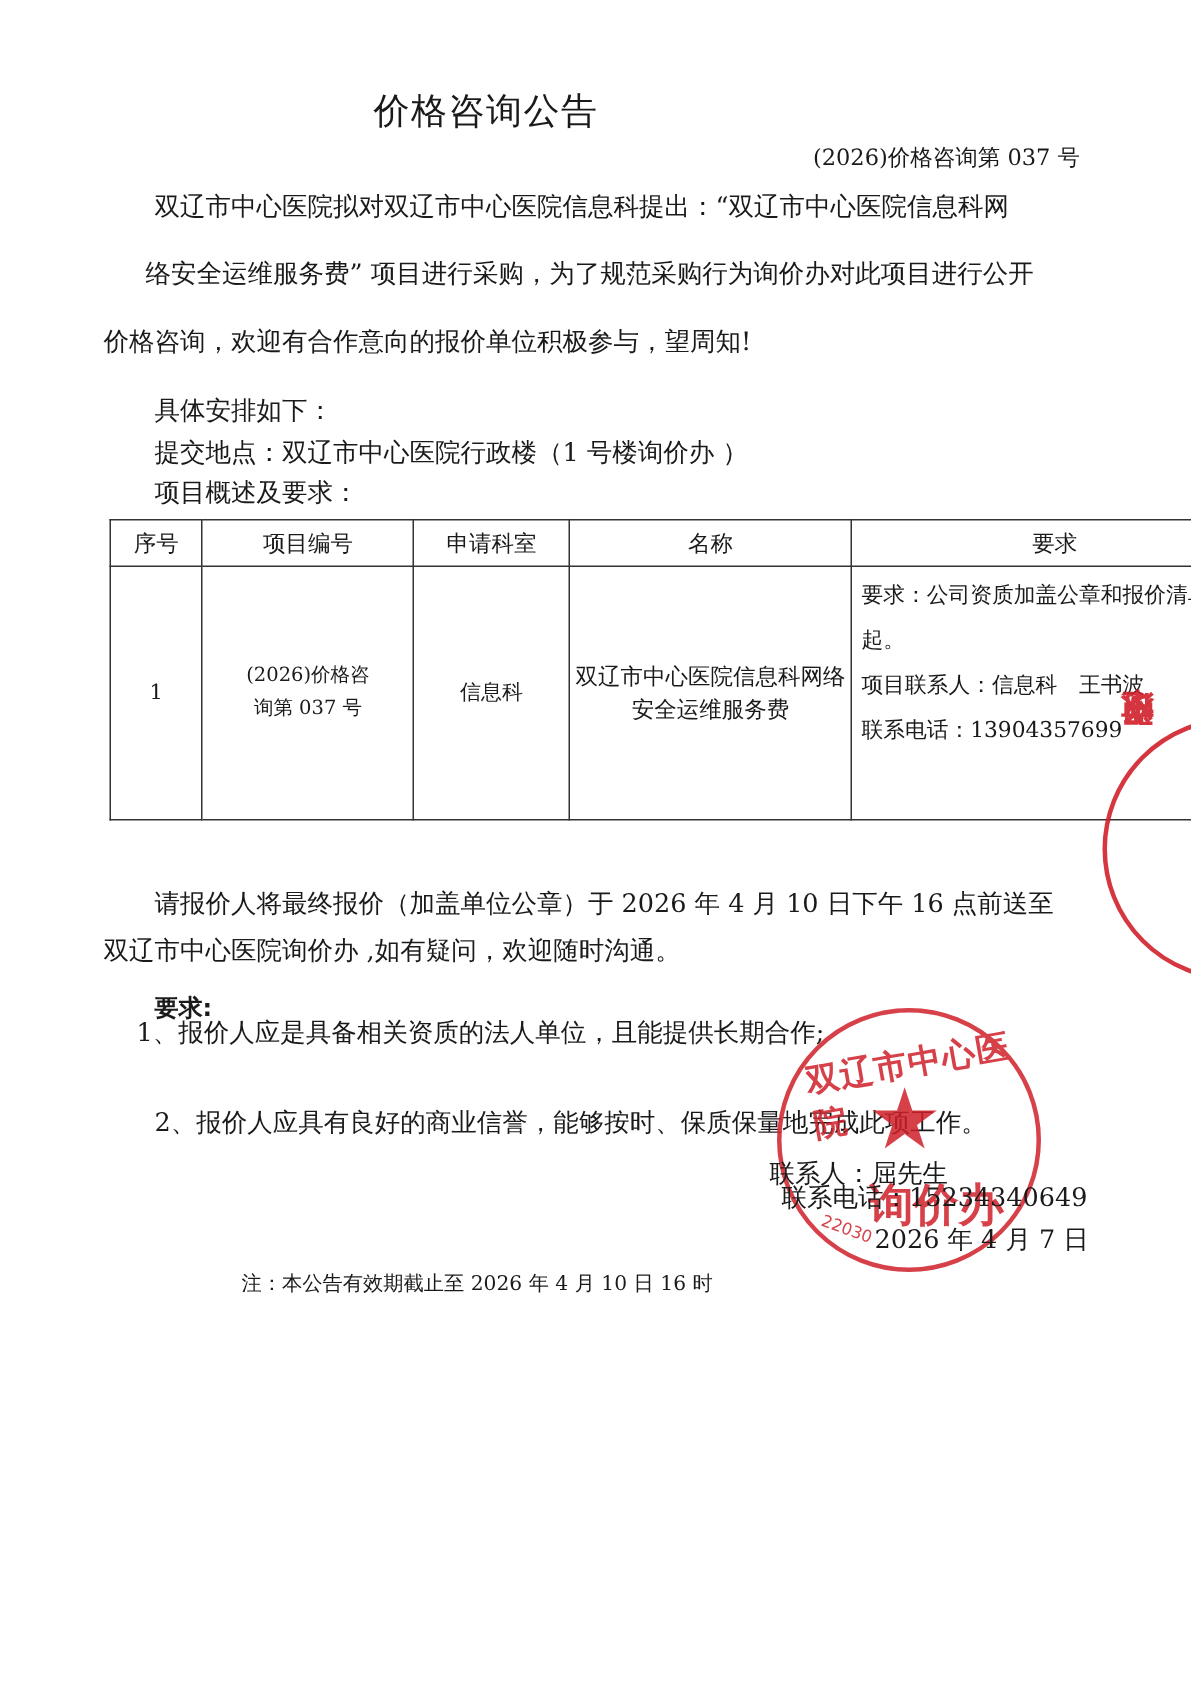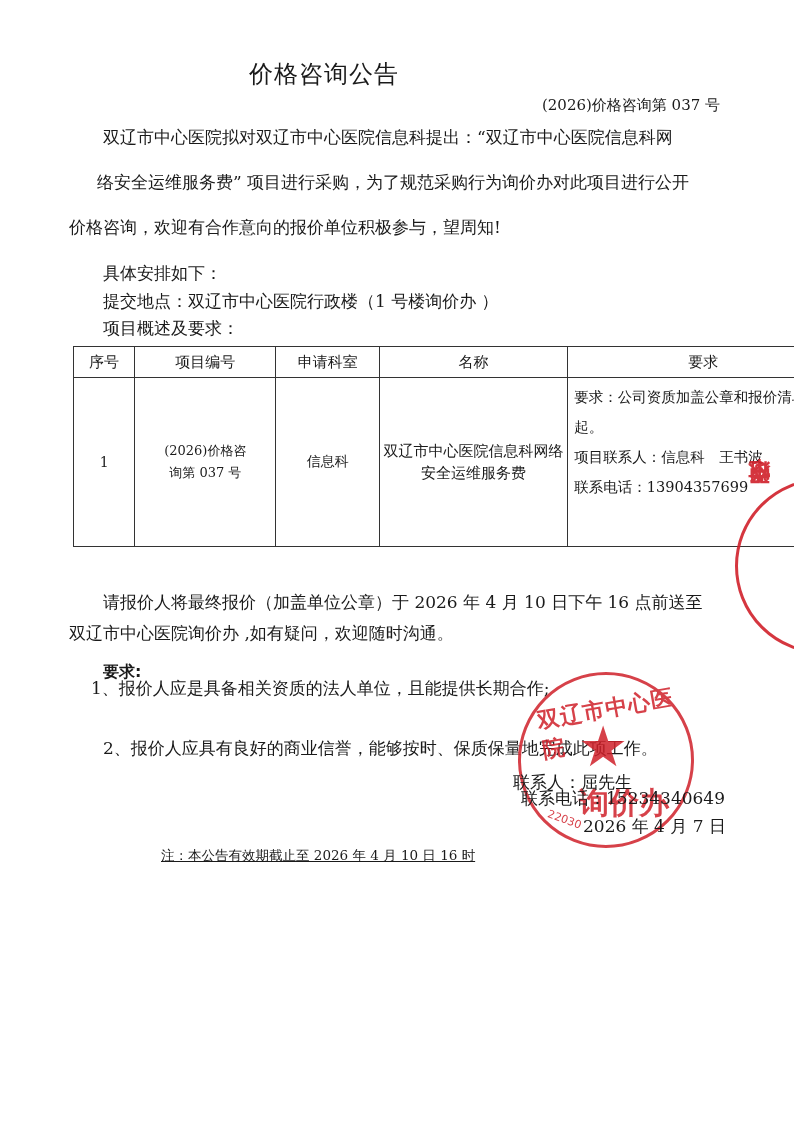--- a/index.html
+++ b/index.html
@@ -29,21 +29,21 @@
   td.req div { line-height: 30px; }
   td.code { font-size: 13px; line-height: 22px; }
   .q1 { left: 103px; top: 591px; }
   .q2 { left: 69px; top: 622px; }
   .req-h { left: 103px; top: 650px; font-weight: bold; font-family: "DejaVu Sans", sans-serif; font-size: 16px; margin-top: 12px; }
   .r1 { left: 91px; top: 677px; }
   .r2 { left: 103px; top: 705px; margin-top: 32px; }
   .sig1 { left: 513px; top: 759px; margin-top: 12px; }
   .sig2 { left: 521px; top: 787px; }
   .sig3 { left: 583px; top: 815px; }
-  .note { left: 161px; top: 847px; font-size: 13.5px; text-decoration: underline; }
+  .note { left: 161px; top: 847px; font-size: 13.5px; }
   .seal { position: absolute; border-radius: 50%; border: 3px solid #d0202a; }
   .seal-main { left: 518px; top: 672px; width: 170px; height: 170px; opacity: 0.85; }
   .seal-side { left: 735px; top: 478px; width: 170px; height: 170px; opacity: 0.9; }
   .seal-text { position: absolute; color: #d0202a; font-family: "DejaVu Sans", sans-serif; font-weight: bold; }
   .star { position: absolute; color: #d0202a; font-size: 56px; line-height: 56px; }
 </style>
 </head>
 <body>
 
 <div class="abs title">价格咨询公告</div>

